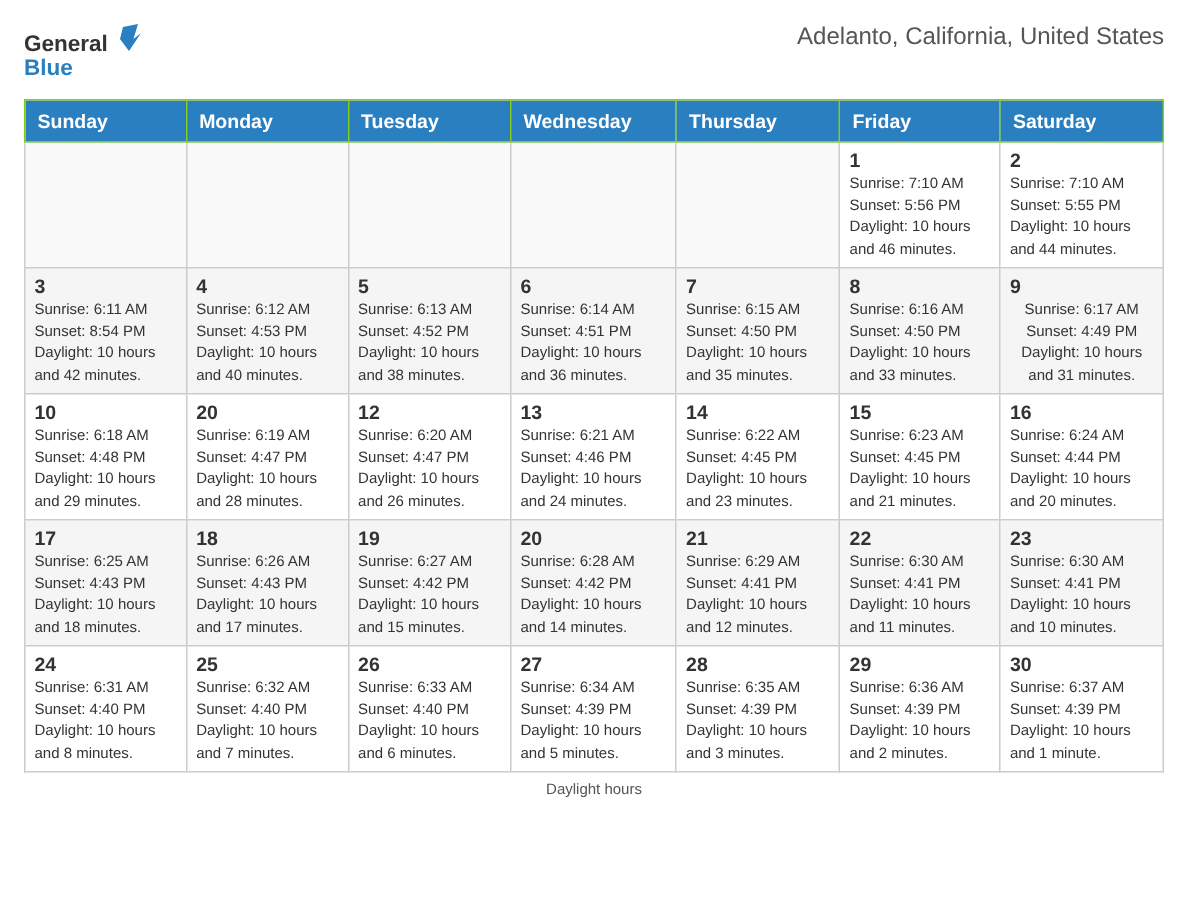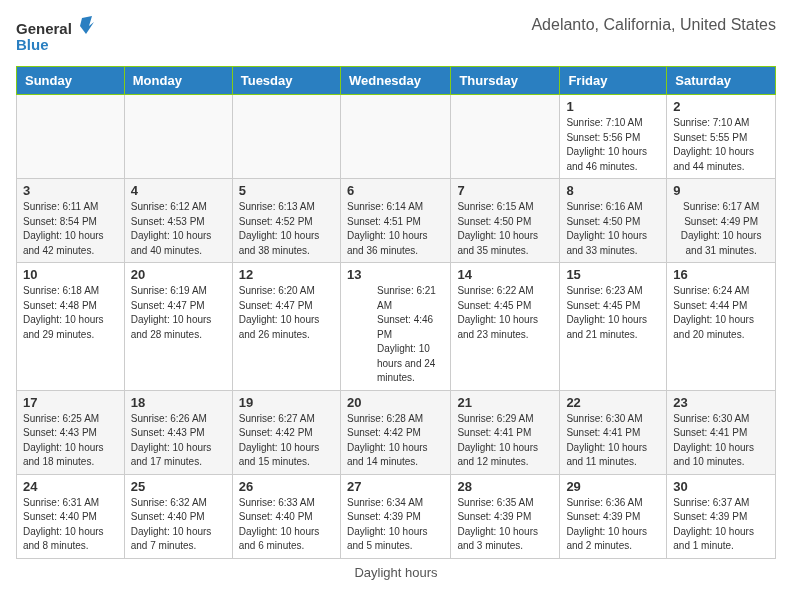--- a/index.html
+++ b/index.html
@@ -68,21 +68,21 @@
       color: #333;
     }
     .calendar tr:nth-child(even) td {
       background: #f5f5f5;
     }
     .calendar tr:nth-child(even) td.empty {
       background: #f0f0f0;
     }
     .footer {
       margin-top: 6px;
-      font-size: 13px;
+      font-size: 10px;
       color: #555;
       text-align: center;
     }
     .logo-container {
       display: flex;
       align-items: center;
       gap: 4px;
     }
   </style>
 </head>
@@ -191,21 +191,21 @@
 Daylight: 10 hours and 28 minutes.</div>
         </td>
         <td>
           <span class="day-num">12</span>
           <div class="day-info" style="white-space: pre-line;">Sunrise: 6:20 AM
 Sunset: 4:47 PM
 Daylight: 10 hours and 26 minutes.</div>
         </td>
         <td>
           <span class="day-num">13</span>
-          <div class="day-info" style="white-space: pre-line; margin-left: 30px;">Sunrise: 6:21 AM
+          <div class="day-info" style="white-space: pre-line;">Sunrise: 6:21 AM
 Sunset: 4:46 PM
 Daylight: 10 hours and 24 minutes.</div>
         </td>
         <td>
           <span class="day-num">14</span>
           <div class="day-info" style="white-space: pre-line;">Sunrise: 6:22 AM
 Sunset: 4:45 PM
 Daylight: 10 hours and 23 minutes.</div>
         </td>
         <td>

